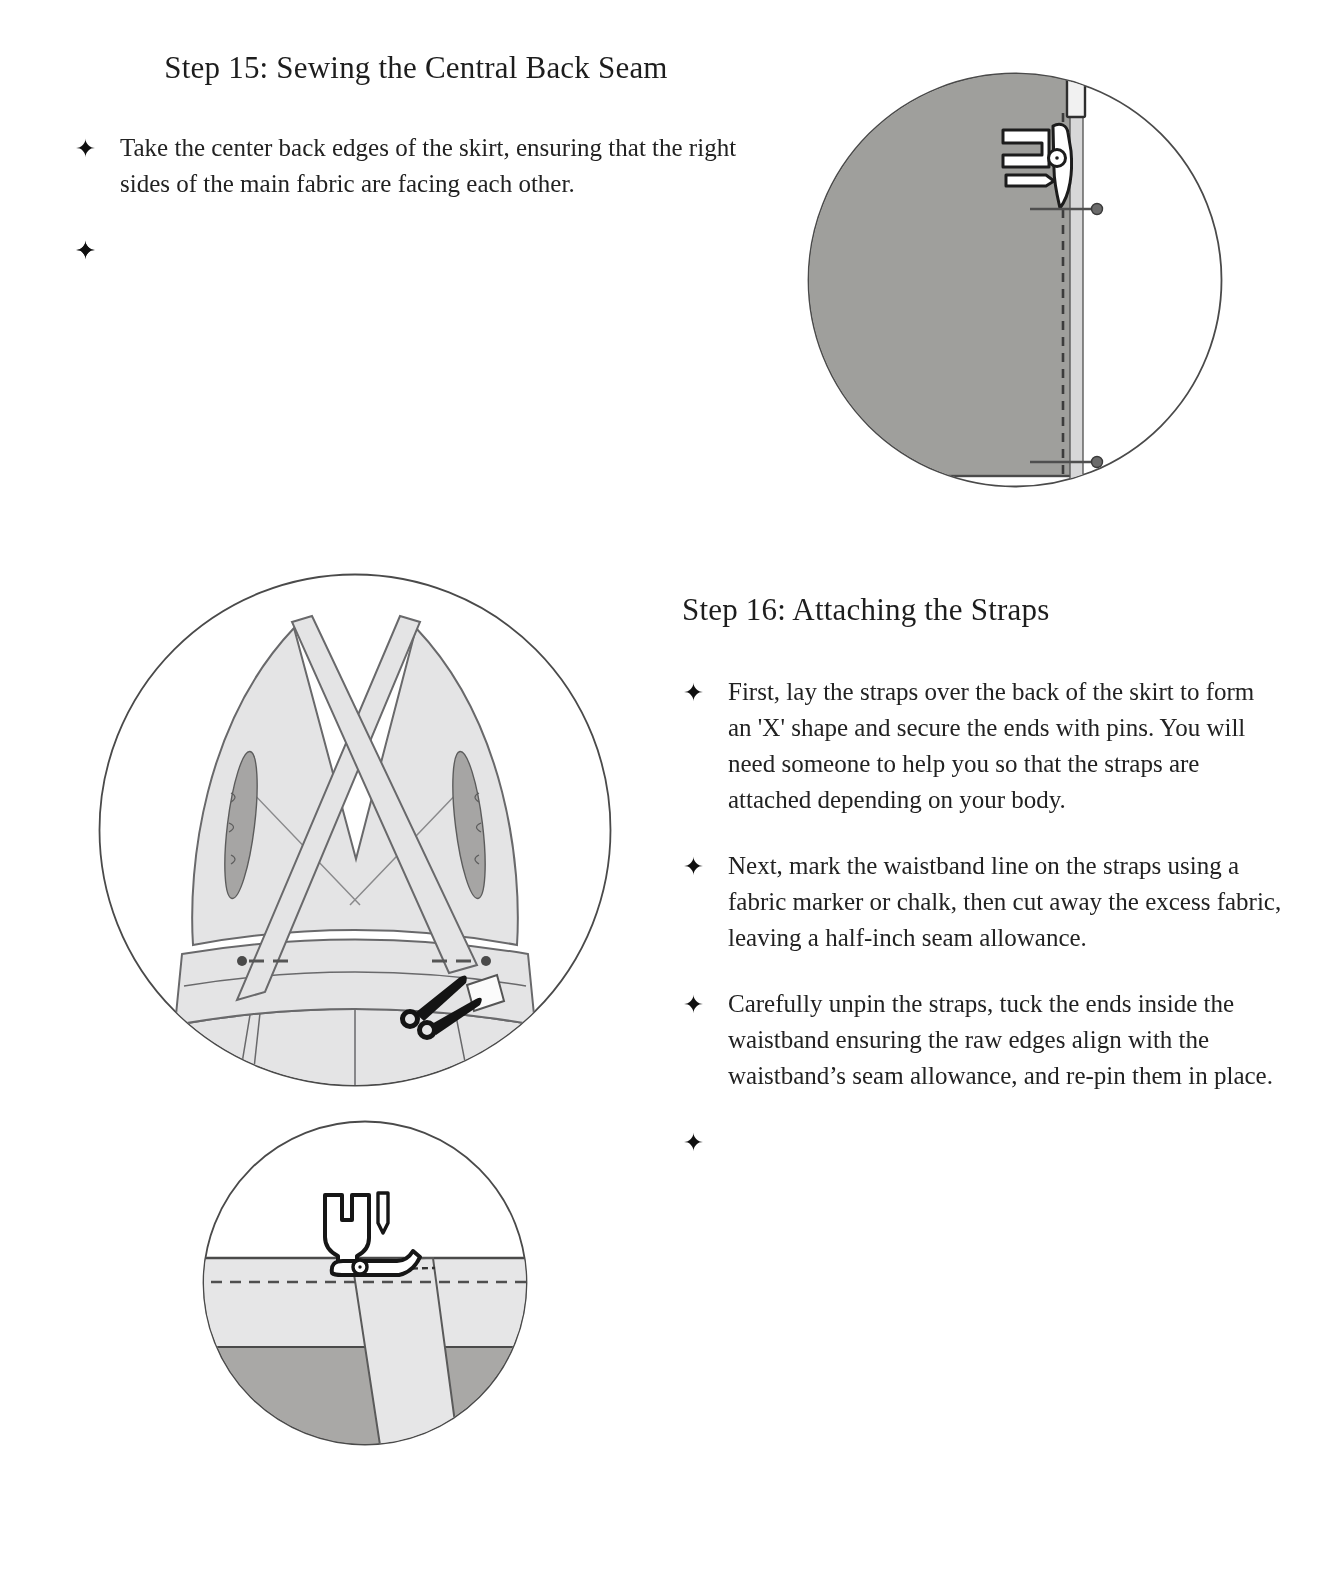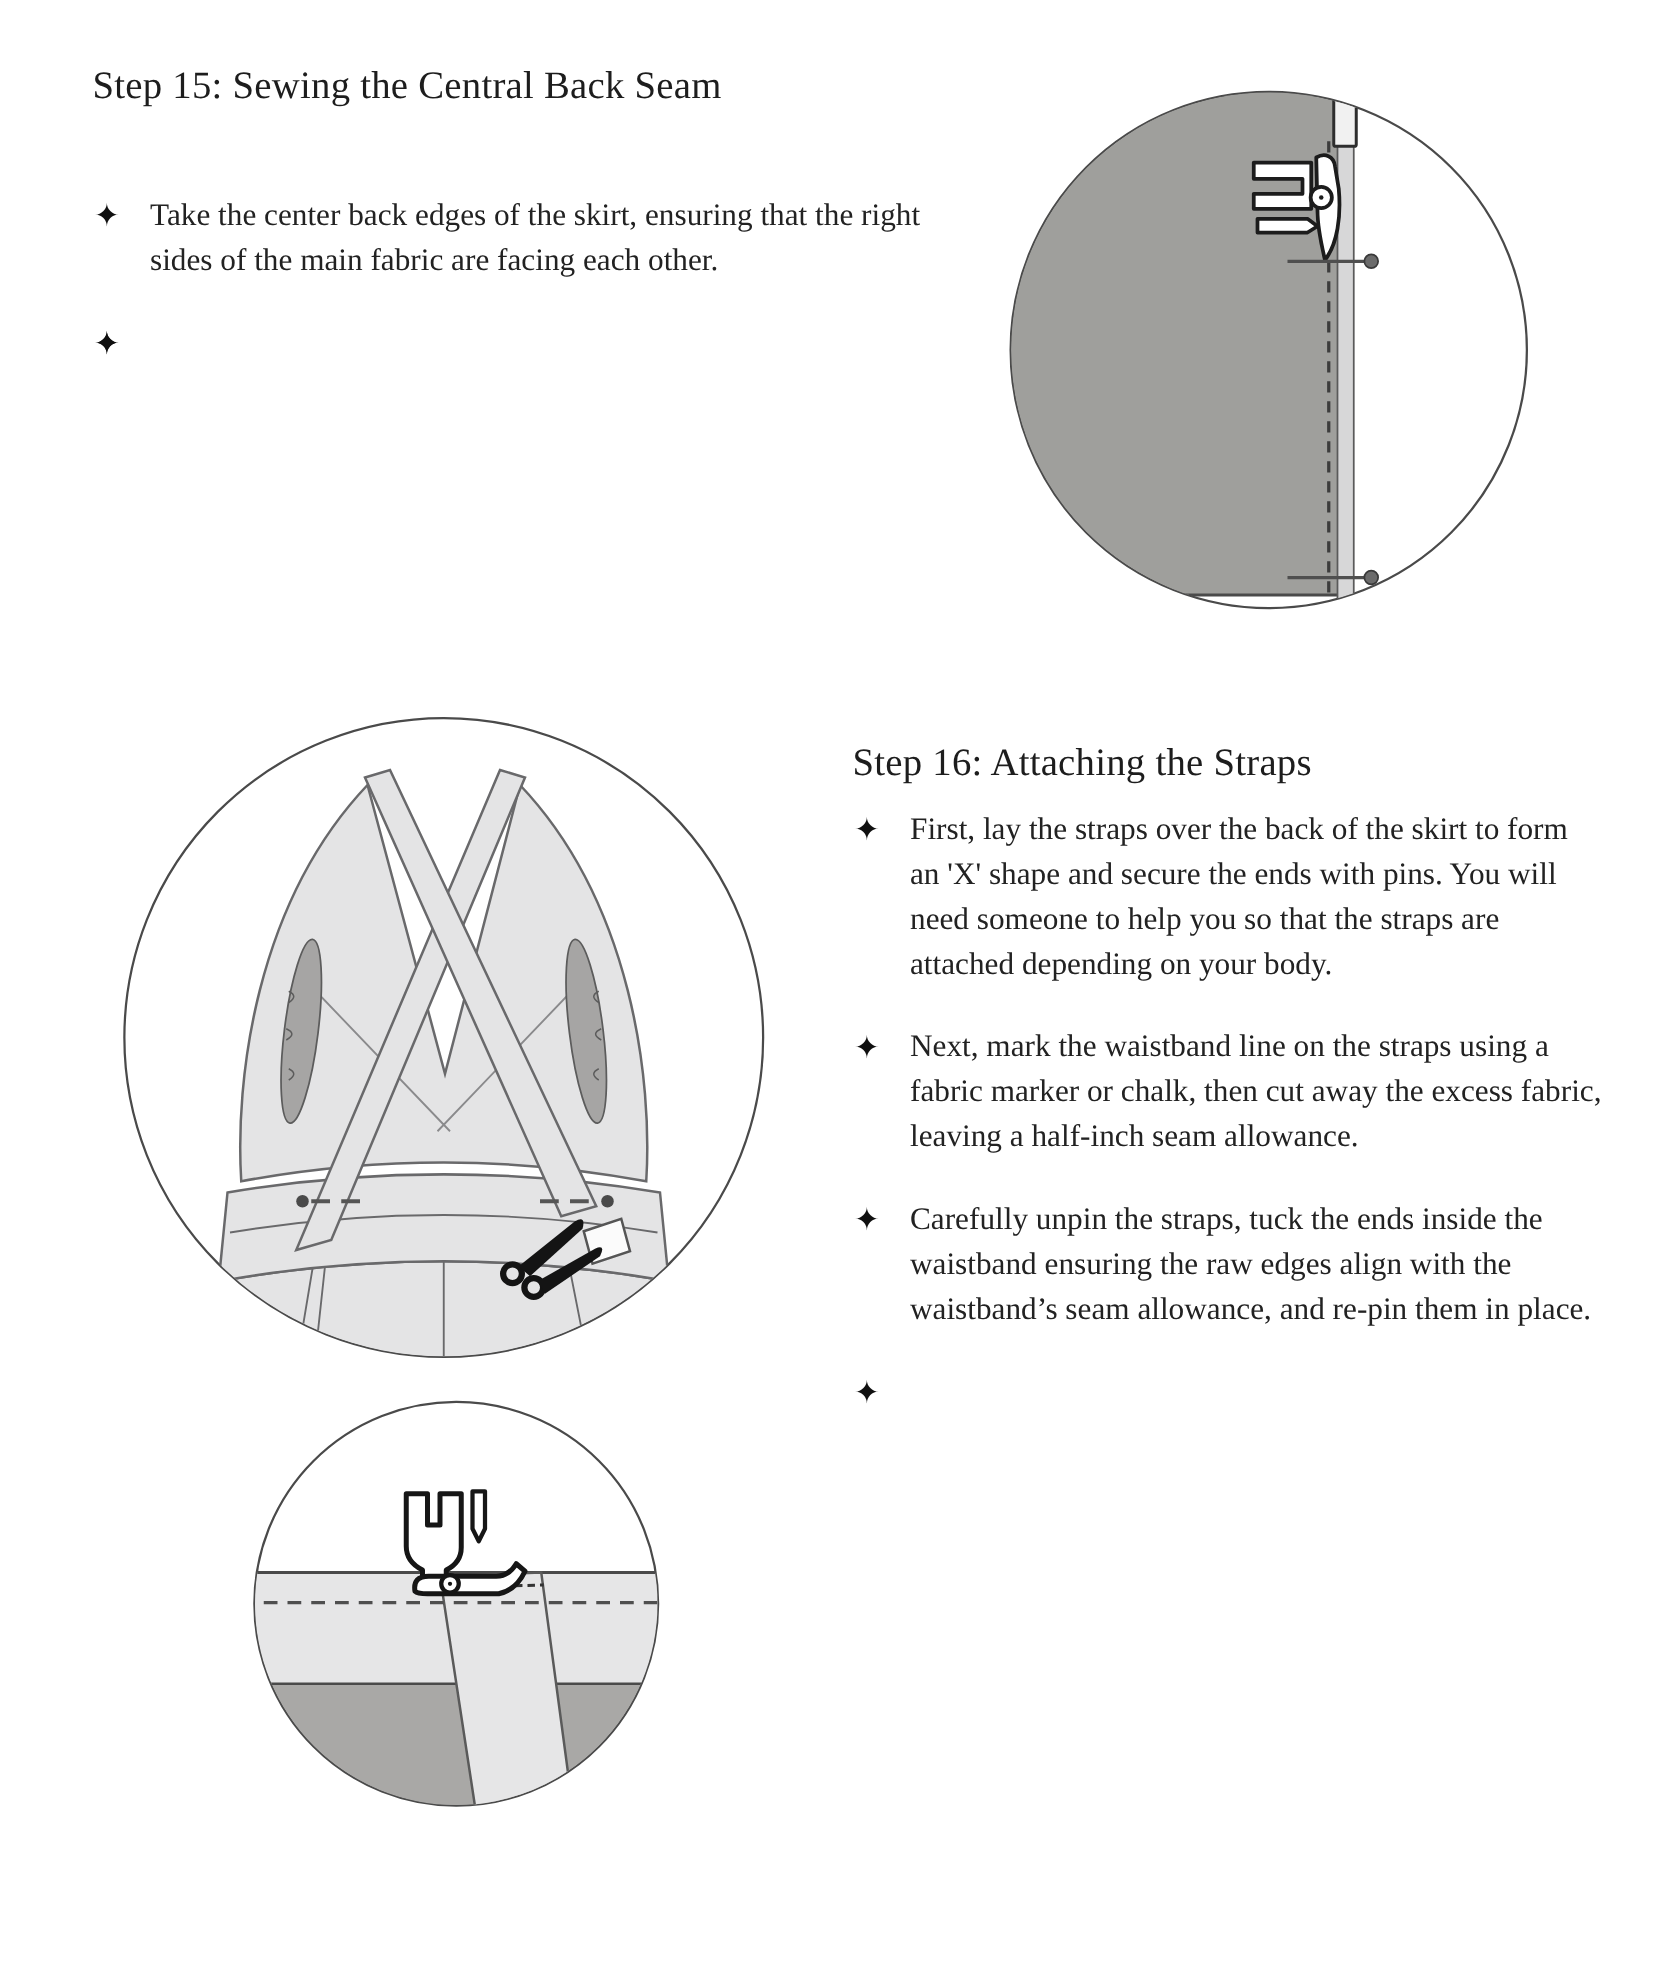--- a/index.html
+++ b/index.html
@@ -22,23 +22,23 @@
     font-size:25px;
     line-height:36px;
     margin-bottom:30px;
     color:#222222;
   }
   .bullet-list li .star {
     position:absolute; left:1px; top:1px;
     font-size:25px; color:#101010;
   }
   #step15 { left:74px; top:50px; width:684px; }
-  #step15 .step-title { margin-bottom:69px; }
+  #step15 .step-title { margin-bottom:44px;text-align:center; }
   #step16 { left:682px; top:592px; width:600px; }
-  #step16 .step-title { margin-bottom:18px; }
+  #step16 .step-title { margin-bottom:46px; }
   figure { position:absolute; }
   figure svg { display:block; }
 </style>
 </head>
 <body>
 
 <section id="step15" class="text-col">
   <h1 class="step-title">Step 15: Sewing the Central Back Seam</h1>
   <ul class="bullet-list">
     <li>

